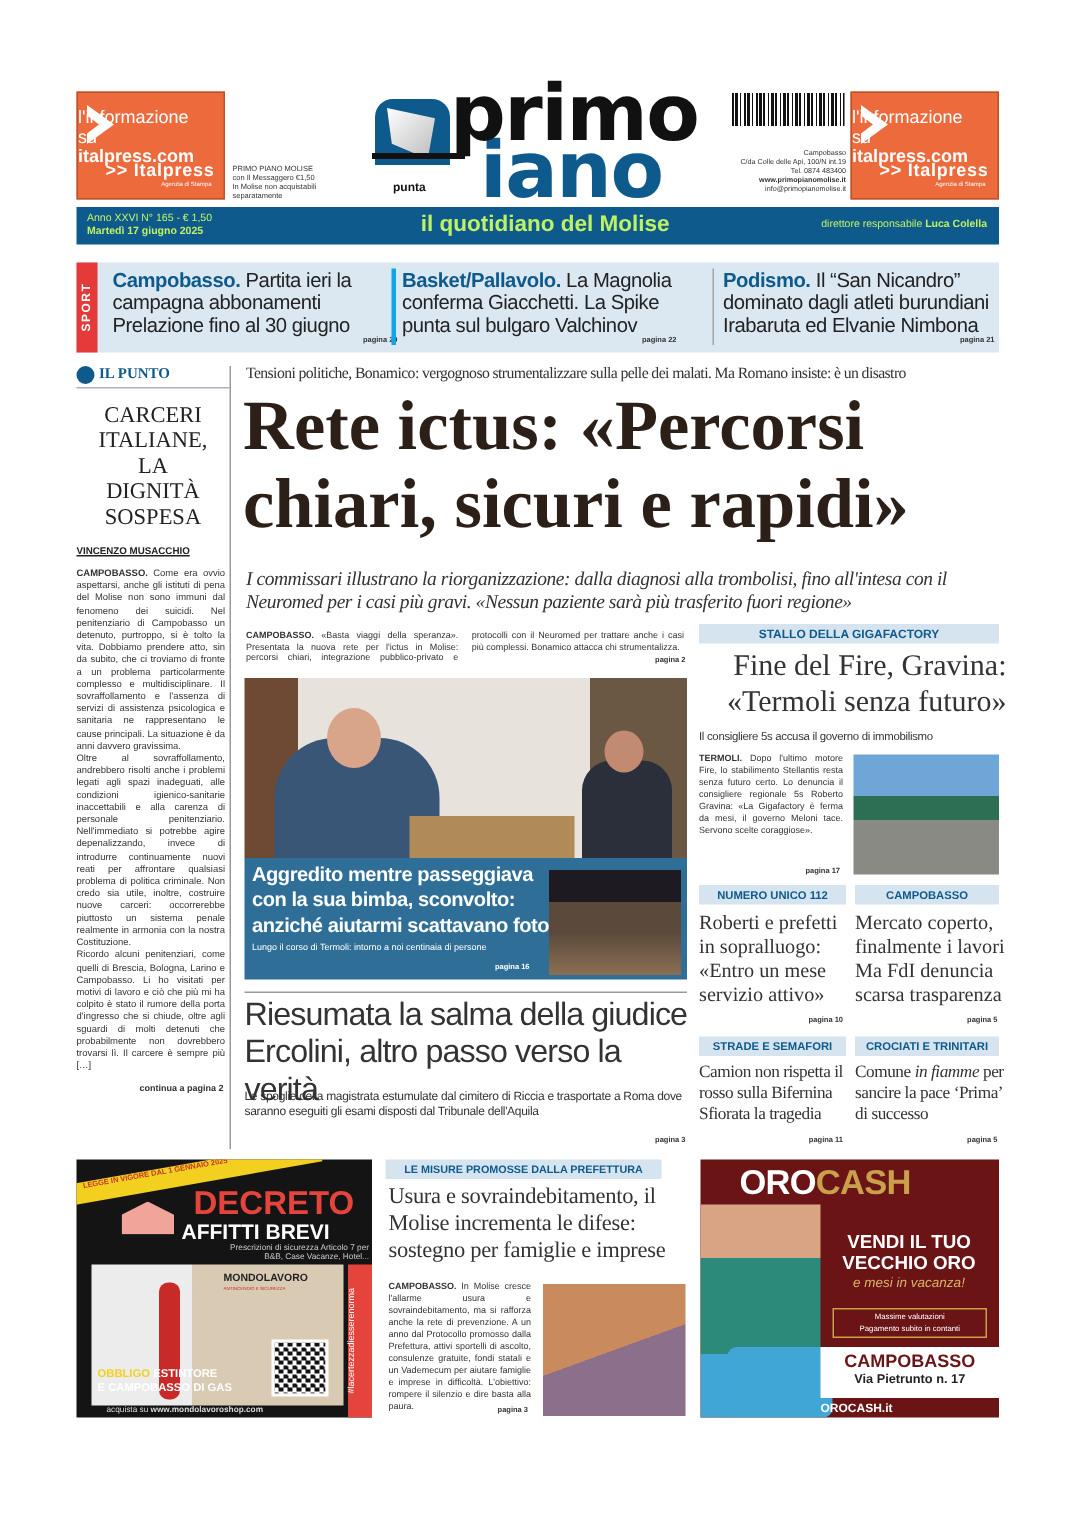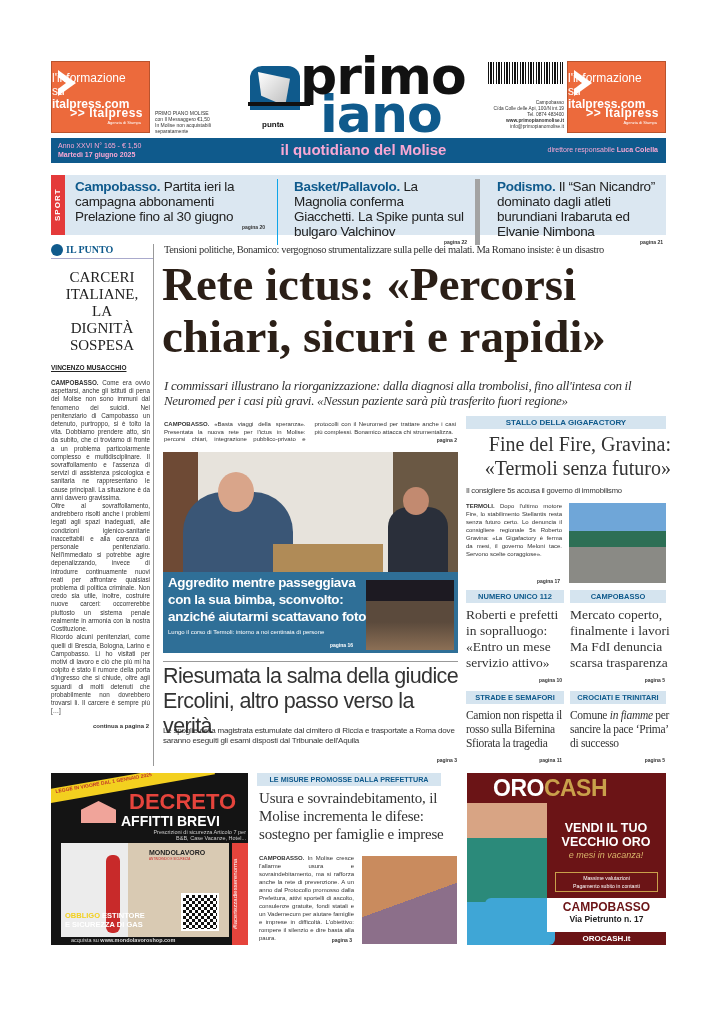--- a/index.html
+++ b/index.html
@@ -6,21 +6,21 @@
 body{width:717px;height:1024px;background:#fff;position:relative;overflow:hidden;font-family:"Liberation Sans",sans-serif;color:#222}
 .abs{position:absolute}
 
 .itp{background:#ec6a3c;border:1px solid #b9532d;color:#fff}
 .itp .arrow{position:absolute;left:6px;top:8px;width:0;height:0;border-top:13px solid transparent;border-bottom:13px solid transparent;border-left:18px solid #fff}
 .itp .arrow:after{content:"";position:absolute;left:-18px;top:-6px;border-top:6px solid transparent;border-bottom:6px solid transparent;border-left:8px solid #ec6a3c}
 .itp .l1{position:absolute;right:6px;top:10px;font-size:12px;line-height:13px;text-align:left}
 .itp .l1 b{font-weight:bold}
 .itp .brand{position:absolute;right:6px;top:44px;font-size:12px;font-weight:bold;letter-spacing:0.5px}
 .itp .sub{position:absolute;right:8px;top:58px;font-size:4px}
-.bluebar{background:#0f5a8c;color:#f9a8d4}
+.bluebar{background:#0f5a8c;color:#bef264}
 .sm{font-size:5px;line-height:6px;color:#333}
 .logo-word{font-family:"DejaVu Sans",sans-serif;font-weight:bold;color:#111;letter-spacing:-1px}
 .sportbox{background:#dbe7f1}
 .sport-tag{background:#e43a3a;color:#fff;font-size:8px;font-weight:bold;writing-mode:vertical-rl;transform:rotate(180deg);text-align:center;letter-spacing:1px}
 .sp-item{font-size:13.5px;line-height:15px;color:#222;letter-spacing:-0.3px}
 .sp-item b{color:#0f5a8c;font-weight:bold}
 .pg{font-size:5px;font-weight:bold;color:#333;text-align:right}
 .serif{font-family:"Liberation Serif",serif}
 .body5{font-size:6.3px;line-height:8.2px;text-align:justify;color:#333}
 .kicker{background:#d5e4ef;color:#0f5a8c;font-weight:bold;font-size:8px;text-align:center;height:13px;line-height:13px}
@@ -76,25 +76,25 @@
   <div class="abs" style="left:200px;top:3px;width:225px;text-align:center;font-size:15px;font-weight:bold">il quotidiano del Molise</div>
   <div class="abs" style="right:8px;top:8px;font-size:7px"><span>direttore responsabile </span><b>Luca Colella</b></div>
 </div>
 
 <div class="abs sportbox" style="left:51px;top:175px;width:615px;height:60px">
   <div class="abs sport-tag" style="left:0;top:0;width:14px;height:60px;line-height:14px">SPORT</div>
   <div class="abs" style="left:24px;top:4px;width:190px">
     <div class="sp-item"><b>Campobasso.</b><span> Partita ieri la campagna abbonamenti Prelazione fino al 30 giugno</span></div>
     <div class="pg">pagina 20</div>
   </div>
-  <div class="abs" style="left:226px;top:4px;width:190px;border-left:1px solid #0ea5e9;padding-left:16px">
+  <div class="abs" style="left:210px;top:4px;width:190px;border-left:3px solid #0ea5e9;padding-left:4px">
     <div class="sp-item"><b>Basket/Pallavolo.</b><span> La Magnolia conferma Giacchetti. La Spike punta sul bulgaro Valchinov</span></div>
     <div class="pg">pagina 22</div>
   </div>
-  <div class="abs" style="left:424px;top:4px;width:188px;border-left:5px solid #a3a3a3;padding-left:17px">
+  <div class="abs" style="left:424px;top:4px;width:188px;border-left:1px solid #a3a3a3;padding-left:6px">
     <div class="sp-item"><b>Podismo.</b><span> Il “San Nicandro” dominato dagli atleti burundiani Irabaruta ed Elvanie Nimbona</span></div>
     <div class="pg">pagina 21</div>
   </div>
 </div>
 
 <div class="abs" style="left:51px;top:244px;width:103px;height:522px;border-right:1px solid #999">
   <div style="display:flex;align-items:flex-start;border-bottom:1px solid #aac;padding-bottom:2px">
     <span style="display:inline-block;width:12px;height:12px;border-radius:50%;background:#0f5a8c;margin-right:3px"></span>
     <span class="serif" style="color:#0f5a8c;font-weight:bold;font-size:10px">IL PUNTO</span>
   </div>
@@ -165,21 +165,21 @@
   <div class="abs" style="left:70px;top:40px;font-size:14px;font-weight:bold;color:#fff">AFFITTI BREVI</div>
   <div class="abs" style="left:95px;top:56px;width:100px;font-size:5.5px;color:#ccc;text-align:right">Prescrizioni di sicurezza Articolo 7 per B&amp;B, Case Vacanze, Hotel...</div>
   <div class="abs" style="left:30px;top:28px;width:35px;height:22px;background:#f0a49a;clip-path:polygon(50% 0,100% 40%,100% 100%,0 100%,0 40%)"></div>
   <div class="abs" style="left:10px;top:70px;width:168px;height:94px;background:linear-gradient(90deg,#ececec 0 40%,#d9cab3 40%)">
     <div class="abs" style="left:45px;top:12px;width:14px;height:78px;background:#c82a2a;border-radius:6px"></div>
     <div class="abs" style="left:88px;top:6px;font-size:7px;font-weight:bold;color:#222">MONDOLAVORO</div>
     <div class="abs" style="left:88px;top:14px;font-size:3px;color:#c82a2a">ANTINCENDIO E SICUREZZA</div>
     <div class="abs" style="left:120px;top:50px;width:38px;height:38px;background:repeating-conic-gradient(#111 0 25%,#fff 0 50%) 0 0/6px 6px;border:2px solid #fff"></div>
   </div>
   <div class="abs" style="left:181px;top:70px;width:16px;height:102px;background:#e5443c;color:#fff;font-size:6px;writing-mode:vertical-rl;transform:rotate(180deg);text-align:center"><span>#lacertezzadiesserenorma</span></div>
-  <div class="abs" style="left:14px;top:138px;font-size:7.5px;font-weight:bold;color:#fff;line-height:9px"><span style="color:#f3d01f">OBBLIGO</span><span> ESTINTORE</span><br><span>E SICUREZZA DI GAS</span></div>
+  <div class="abs" style="left:14px;top:138px;font-size:7.5px;font-weight:bold;color:#fff;line-height:9px"><span style="color:#f3d01f">OBBLIGO</span><span> ESTINTORE</span><br><span>E CAMPOBASSO DI GAS</span></div>
   <div class="abs" style="left:20px;top:164px;font-size:5.5px;color:#ddd"><span>acquista su </span><b>www.mondolavoroshop.com</b></div>
 </div>
 
 <div class="abs kicker" style="left:257px;top:773px;width:184px;font-size:7.2px">LE MISURE PROMOSSE DALLA PREFETTURA</div>
 <div class="abs serif" style="left:259px;top:789px;width:205px;font-size:15px;line-height:18px;color:#333;letter-spacing:-0.2px">Usura e sovraindebitamento, il Molise incrementa le difese: sostegno per famiglie e imprese</div>
 <div class="abs body5" style="left:259px;top:854px;width:95px;font-size:6px;line-height:8px">
   <b>CAMPOBASSO.</b><span> In Molise cresce l'allarme usura e sovraindebitamento, ma si rafforza anche la rete di prevenzione. A un anno dal Protocollo promosso dalla Prefettura, attivi sportelli di ascolto, consulenze gratuite, fondi statali e un Vademecum per aiutare famiglie e imprese in difficoltà. L'obiettivo: rompere il silenzio e dire basta alla paura.</span>
 </div>
 <div class="abs" style="left:362px;top:856px;width:95px;height:88px;background:linear-gradient(160deg,#c98b5e 0 50%,#8c6f8a 50%)"></div>
 <div class="abs pg" style="left:290px;top:937px;width:62px">pagina 3</div>
@@ -192,14 +192,14 @@
   <div class="abs" style="left:80px;top:62px;width:118px;font-size:12.5px;font-weight:bold;color:#fff;text-align:center">VECCHIO ORO</div>
   <div class="abs" style="left:80px;top:77px;width:118px;font-size:9px;font-style:italic;color:#d9b46a;text-align:center">e mesi in vacanza!</div>
   <div class="abs" style="left:88px;top:99px;width:103px;height:20px;border:1px solid #c9a04b;font-size:5.2px;color:#fff;text-align:center;line-height:8px;padding-top:1px">
     <div>Massime valutazioni</div>
     <div>Pagamento subito in contanti</div>
   </div>
   <div class="abs" style="left:80px;top:125px;width:119px;height:34px;background:#fff;text-align:center">
     <div style="font-size:12px;font-weight:bold;color:#6b1416;margin-top:2px">CAMPOBASSO</div>
     <div style="font-size:8.5px;font-weight:bold;color:#222">Via Pietrunto n. 17</div>
   </div>
-  <div class="abs" style="left:80px;top:161px;width:119px;font-size:8px;font-weight:bold;color:#fff;text-align:center">OROCASH.it</div>
+  <div class="abs" style="left:80px;top:161px;width:119px;font-size:8px;font-weight:bold;color:#fff;text-align:left">OROCASH.it</div>
 </div>
 
 </body></html>

